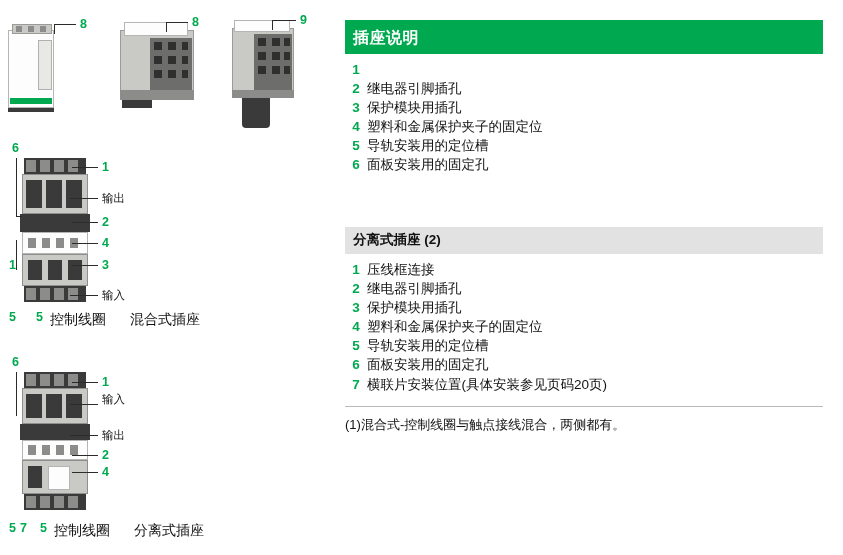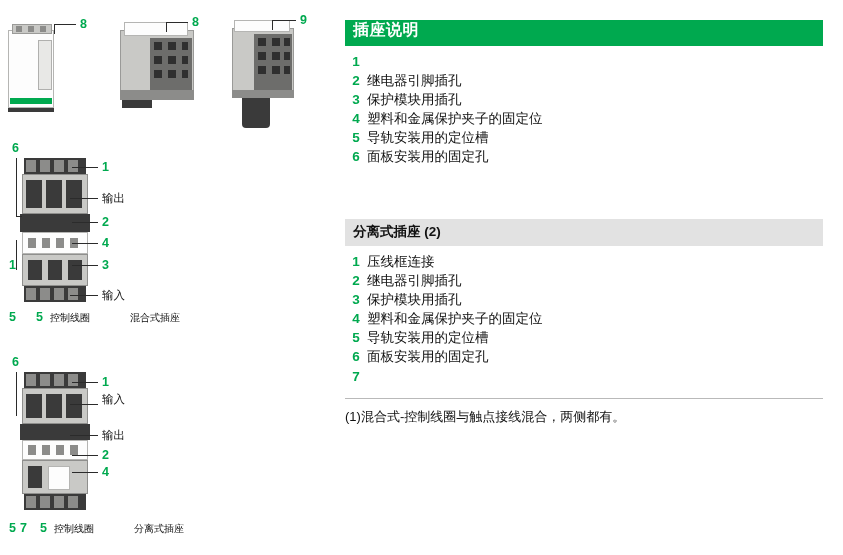--- a/index.html
+++ b/index.html
@@ -17,21 +17,21 @@
   .right-panel {
     position: absolute;
     left: 345px; top: 20px;
     width: 478px;
   }
   .panel-title {
     background: #00a94f;
     color: #ffffff;
     font-size: 16px;
     font-weight: bold;
-    padding: 0 8px 5px 8px;
+    padding: 8px 8px 5px 8px;
     letter-spacing: 0.5px;
   }
   .section-head {
     background: #e2e2e2;
     color: #111;
     font-size: 13.5px;
     font-weight: bold;
     padding: 4px 8px 5px 8px;
     margin-top: 0px;
   }
@@ -78,21 +78,21 @@
     font-weight: bold;
     color: #00a94f;
   }
   .callbl {
     position: absolute;
     font-size: 11.5px;
     color: #111;
   }
   .caption {
     position: absolute;
-    font-size: 10px;
+    font-size: 14px;
     color: #111;
     font-family: Liberation Mono, monospace;
   }
 
   
   .shape { position: absolute; }
   .sock-dark { background: #3a3a3a; }
   .sock-grey { background: #8c8c8a; }
   .sock-lgrey { background: #c9c9c6; }
   .sock-mid { background: #6d6d6b; }
@@ -339,20 +339,21 @@
       <li class="item">
         <span class="num">5</span>
         <span class="txt">导轨安装用的定位槽</span>
       </li>
       <li class="item">
         <span class="num">6</span>
         <span class="txt">面板安装用的固定孔</span>
       </li>
       <li class="item">
         <span class="num">7</span>
+        <span class="txt">横联片安装位置(具体安装参见页码20页)</span>
       </li>
     </ul>
 
     <div class="divider"></div>
     <div class="footnote">(1)混合式-控制线圈与触点接线混合，两侧都有。</div>
   </div>
 
 </div>
 
 </body></html>

